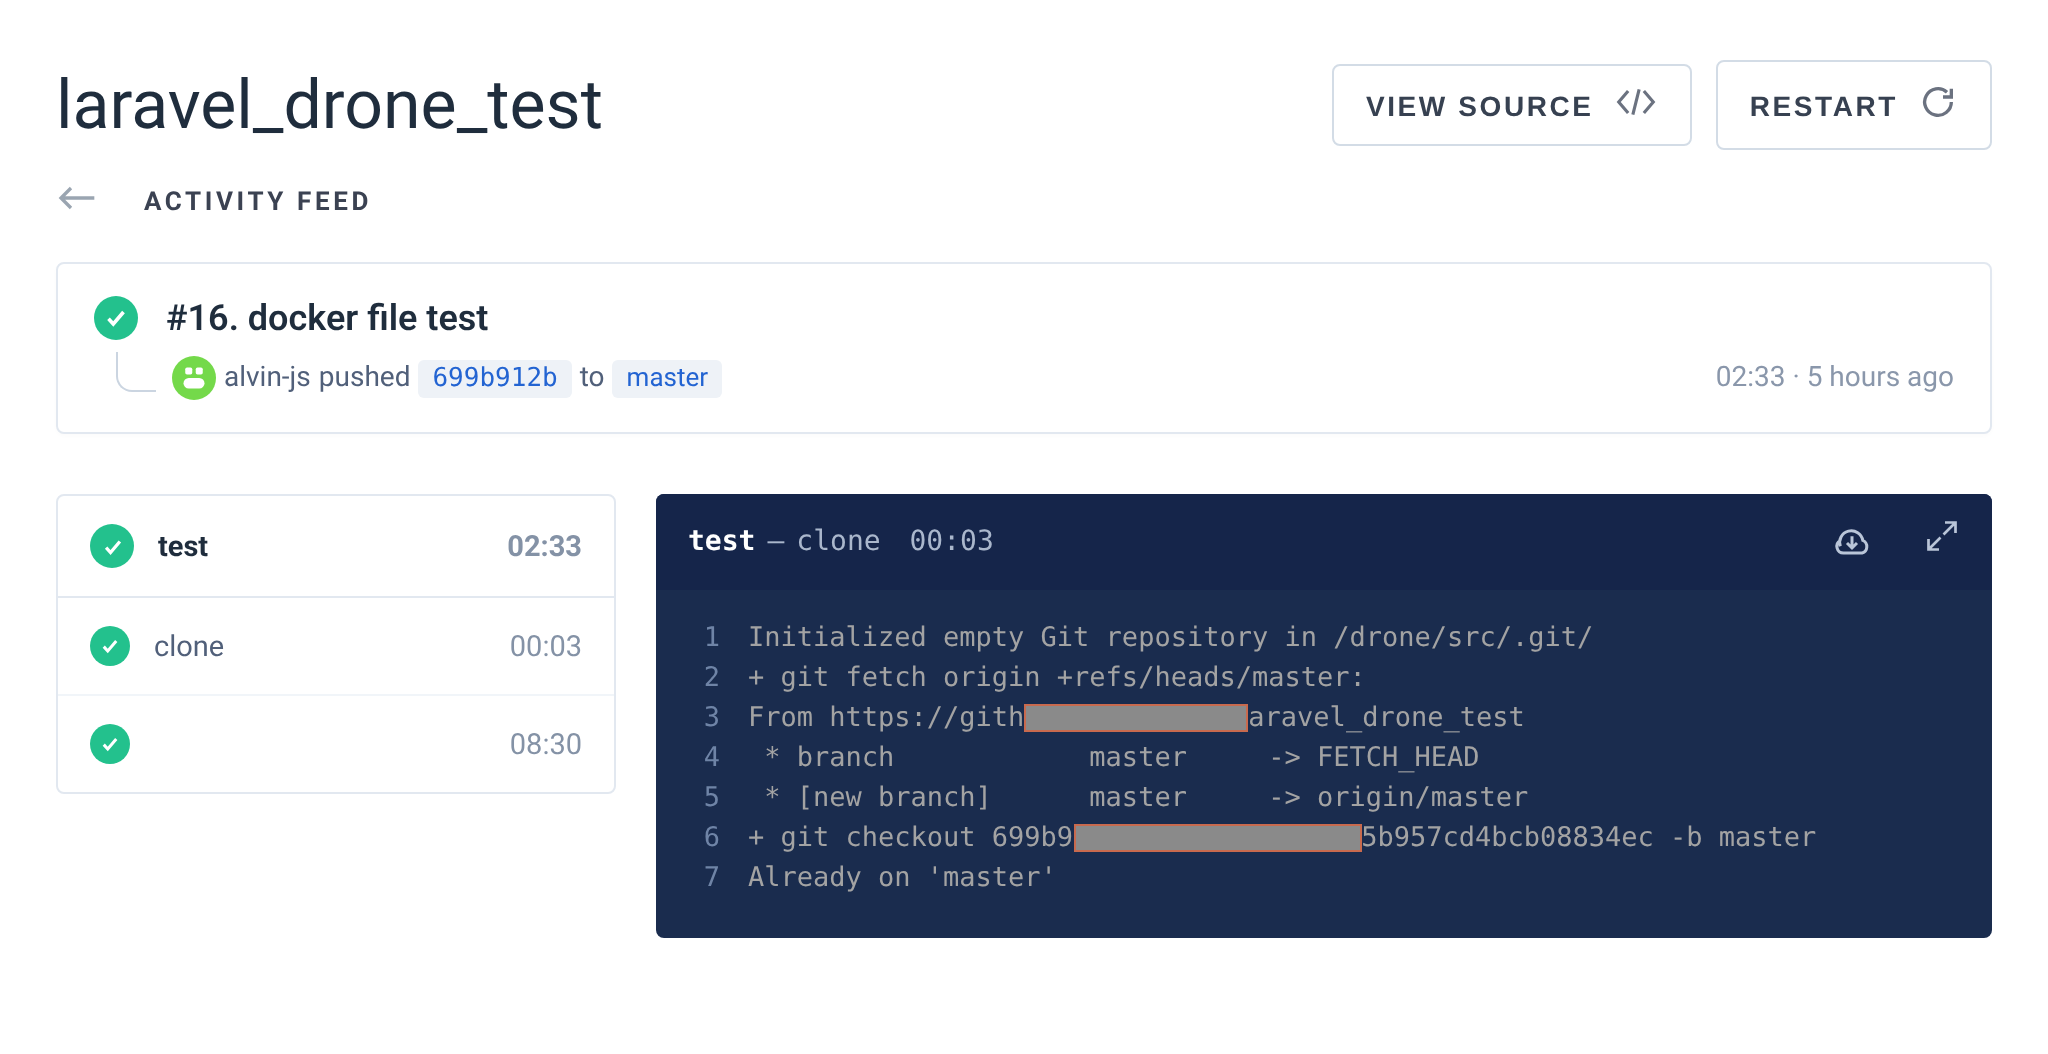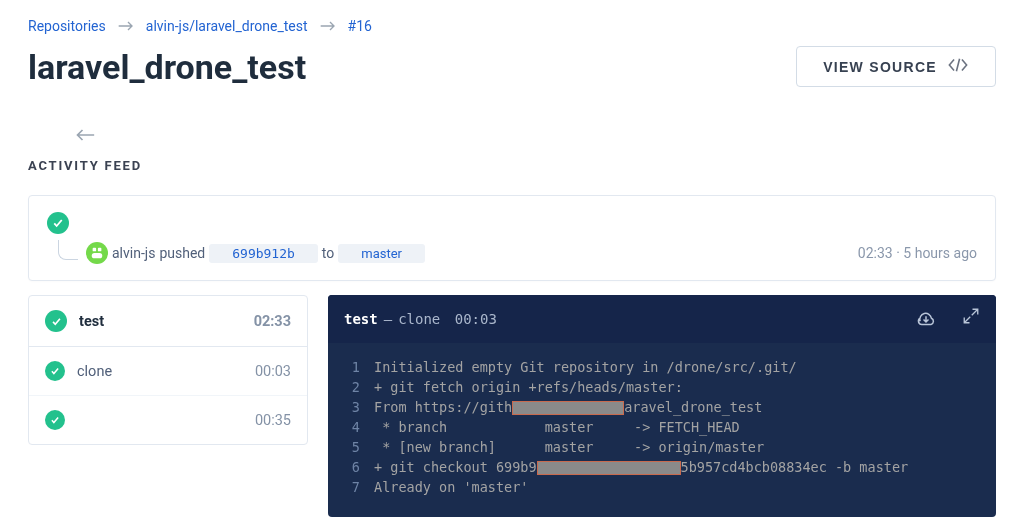--- a/index.html
+++ b/index.html
@@ -9,29 +9,29 @@
     background: #fff;
     color: #19253c;
     width: 1024px;
   }
   .page { padding: 18px 28px; }
   .breadcrumbs { display: flex; align-items: center; gap: 12px; font-size: 14px; color: #2364d2; }
   .breadcrumbs a { color: #2364d2; text-decoration: none; cursor: pointer; }
   .bc-arrow { color: #9aa5b1; display: inline-flex; }
   .bc-cur { color: #2364d2; }
   .title-row { display: flex; align-items: center; margin-top: 12px; }
-  h1 { font-size: 34px; font-weight: 700; color: #1f2d3d; margin: 0; flex: 1; }
+  h1 { font-size: 34px; font-weight: 400; color: #1f2d3d; margin: 0; flex: 1; }
   .btn {
     display: inline-flex; align-items: center; gap: 10px;
     border: 1px solid #d3dce6; background: #fff; color: #374151;
-    padding: 10px 26px; font-size: 14px; letter-spacing: 1.3px; font-weight: 600;
+    padding: 10px 16px; font-size: 14px; letter-spacing: 1.3px; font-weight: 600;
     border-radius: 4px; margin-left: 12px; cursor: pointer;
   }
   .btn svg { stroke: #6b7280; }
-  .activity-link { display: inline-flex; align-items: center; gap: 14px; margin-top: 42px; font-size: 13px; letter-spacing: 1.8px; color: #3b4252; font-weight: 700; cursor: pointer; flex-direction: column;}
+  .activity-link { display: inline-flex; align-items: center; gap: 24px; margin-top: 18px; font-size: 13px; letter-spacing: 1.8px; color: #3b4252; font-weight: 700; cursor: pointer;}
   .activity-link svg { stroke: #9aa5b1; }
 
   .card {
     border: 1px solid #e2e8f0; border-radius: 4px; background: #fff;
     margin-top: 22px; padding: 16px 18px;
     box-shadow: 0 1px 2px rgba(0,0,0,0.02);
   }
   .build-head { display: flex; align-items: center; gap: 14px; }
   .ok-badge {
     width: 22px; height: 22px; border-radius: 50%; background: #23c18d;
@@ -41,27 +41,27 @@
   .build-title { font-size: 18px; font-weight: 600; color: #1f2d3d; }
   .meta-row { display: flex; align-items: center; margin-top: 8px; padding-left: 4px; }
   .meta-left { display: flex; align-items: center; gap: 4px; font-size: 14px; color: #51607a; }
   .connector { width: 20px; height: 20px; border-left: 1px solid #cbd5e1; border-bottom: 1px solid #cbd5e1; border-bottom-left-radius: 8px; margin-left: 7px; margin-right: 4px; margin-top: -6px;}
   .avatar {
     width: 22px; height: 22px; border-radius: 50%; background: #74d94a;
     display:inline-flex; align-items:center; justify-content:center; flex-shrink:0;
   }
   .avatar svg { fill:#fff; }
   .chip {
-    background: #eef2f7; border-radius: 3px; padding: 2px 23px; font-size: 13px;
+    background: #eef2f7; border-radius: 3px; padding: 2px 7px; font-size: 13px;
   }
   .chip.sha { color: #2364d2; font-family: ui-monospace, Menlo, Consolas, monospace; }
   .chip.ref { color: #2364d2; }
   .meta-right { margin-left: auto; color: #8a97ab; font-size: 14px; }
 
-  .cols { display: flex; gap: 20px; margin-top: 14px; align-items:flex-start; }
+  .cols { display: flex; gap: 20px; margin-top: 30px; align-items:flex-start; }
   .left-col { width: 280px; }
   .right-col { flex: 1; }
 
   .stage-list { border: 1px solid #e2e8f0; border-radius: 4px; overflow: hidden; background:#fff; }
   .stage-header, .step-row {
     display: flex; align-items: center; padding: 14px 16px;
     font-size: 14.5px; color: #1f2d3d;
   }
   .stage-header { font-weight: 700; border-bottom: 1px solid #e2e8f0; }
   .step-row { border-top: 1px solid #f1f5f9; color: #51607a; }
@@ -93,64 +93,58 @@
   .redact {
     display:inline-block; background:#8a8a8a; border:1px solid #c86a4e;
     height: 14px; vertical-align: middle;
   }
 </style>
 </head>
 <body>
 
 <div class="page">
 
-  <nav class="breadcrumbs">
-    <a>Repositories</a>
-    <span class="bc-arrow">
-      <svg width="16" height="12" viewBox="0 0 24 14" fill="none" stroke="currentColor" stroke-width="2">
-          <path d="M1 7h20M15 1l6 6-6 6"></path>
-        </svg>
-    </span>
-    <a>alvin-js/laravel_drone_test</a>
-    <span class="bc-arrow">
-      <svg width="16" height="12" viewBox="0 0 24 14" fill="none" stroke="currentColor" stroke-width="2">
-          <path d="M1 7h20M15 1l6 6-6 6"></path>
-        </svg>
-    </span>
-    <span class="bc-cur">#16</span>
-  </nav>
 
   <div class="title-row">
     <h1>laravel_drone_test</h1>
     <button class="btn">
       <span>VIEW SOURCE</span>
       <span>
         <svg width="22" height="16" viewBox="0 0 28 18" fill="none" stroke-width="2">
             <path d="M9 2 3 9l6 7M19 2l6 7-6 7M16 1l-4 16"></path>
           </svg>
       </span>
     </button>
+    <button class="btn">
+      <span>RESTART</span>
+      <span>
+        <svg width="20" height="20" viewBox="0 0 24 24" fill="none" stroke-width="2">
+            <path d="M20 12a8 8 0 1 1-2.6-5.9M20 4v5h-5"></path>
+          </svg>
+      </span>
+    </button>
   </div>
 
   <a class="activity-link">
     <span>
       <svg width="20" height="12" viewBox="0 0 24 14" fill="none" stroke-width="2">
           <path d="M23 7H3M9 1 3 7l6 6"></path>
         </svg>
     </span>
     <span>ACTIVITY FEED</span>
   </a>
 
   <div class="card">
     <div class="build-head">
       <span class="ok-badge">
         <svg width="12" height="12" viewBox="0 0 16 16" fill="none" stroke-width="2.4">
             <path d="M3 8.5 6.2 12 13 4"></path>
           </svg>
       </span>
+      <span class="build-title">#16. docker file test</span>
     </div>
     <div class="meta-row">
       <div class="meta-left">
         <span class="connector"></span>
         <span class="avatar">
           <svg width="14" height="14" viewBox="0 0 16 16">
               <rect x="3" y="2" width="4" height="4" rx="1"></rect>
               <rect x="9" y="2" width="4" height="4" rx="1"></rect>
               <rect x="2" y="8" width="12" height="6" rx="3"></rect>
             </svg>
@@ -188,21 +182,21 @@
               </span>
               <span class="step-name">clone</span>
               <span class="step-time">00:03</span>
             </div>
             <div class="step-row">
               <span class="ok-badge">
                 <svg width="10" height="10" viewBox="0 0 16 16" fill="none" stroke="#fff" stroke-width="2.4">
                   <path d="M3 8.5 6.2 12 13 4"></path>
                 </svg>
               </span>
-              <span class="step-time">00:35</span>
+              <span class="step-time">08:30</span>
             </div>
           </div>
       </div>
     </div>
 
     <div class="right-col">
       <div class="console">
         <div class="console-head">
           <span class="title">test</span>
           <span class="sub"> — </span>

